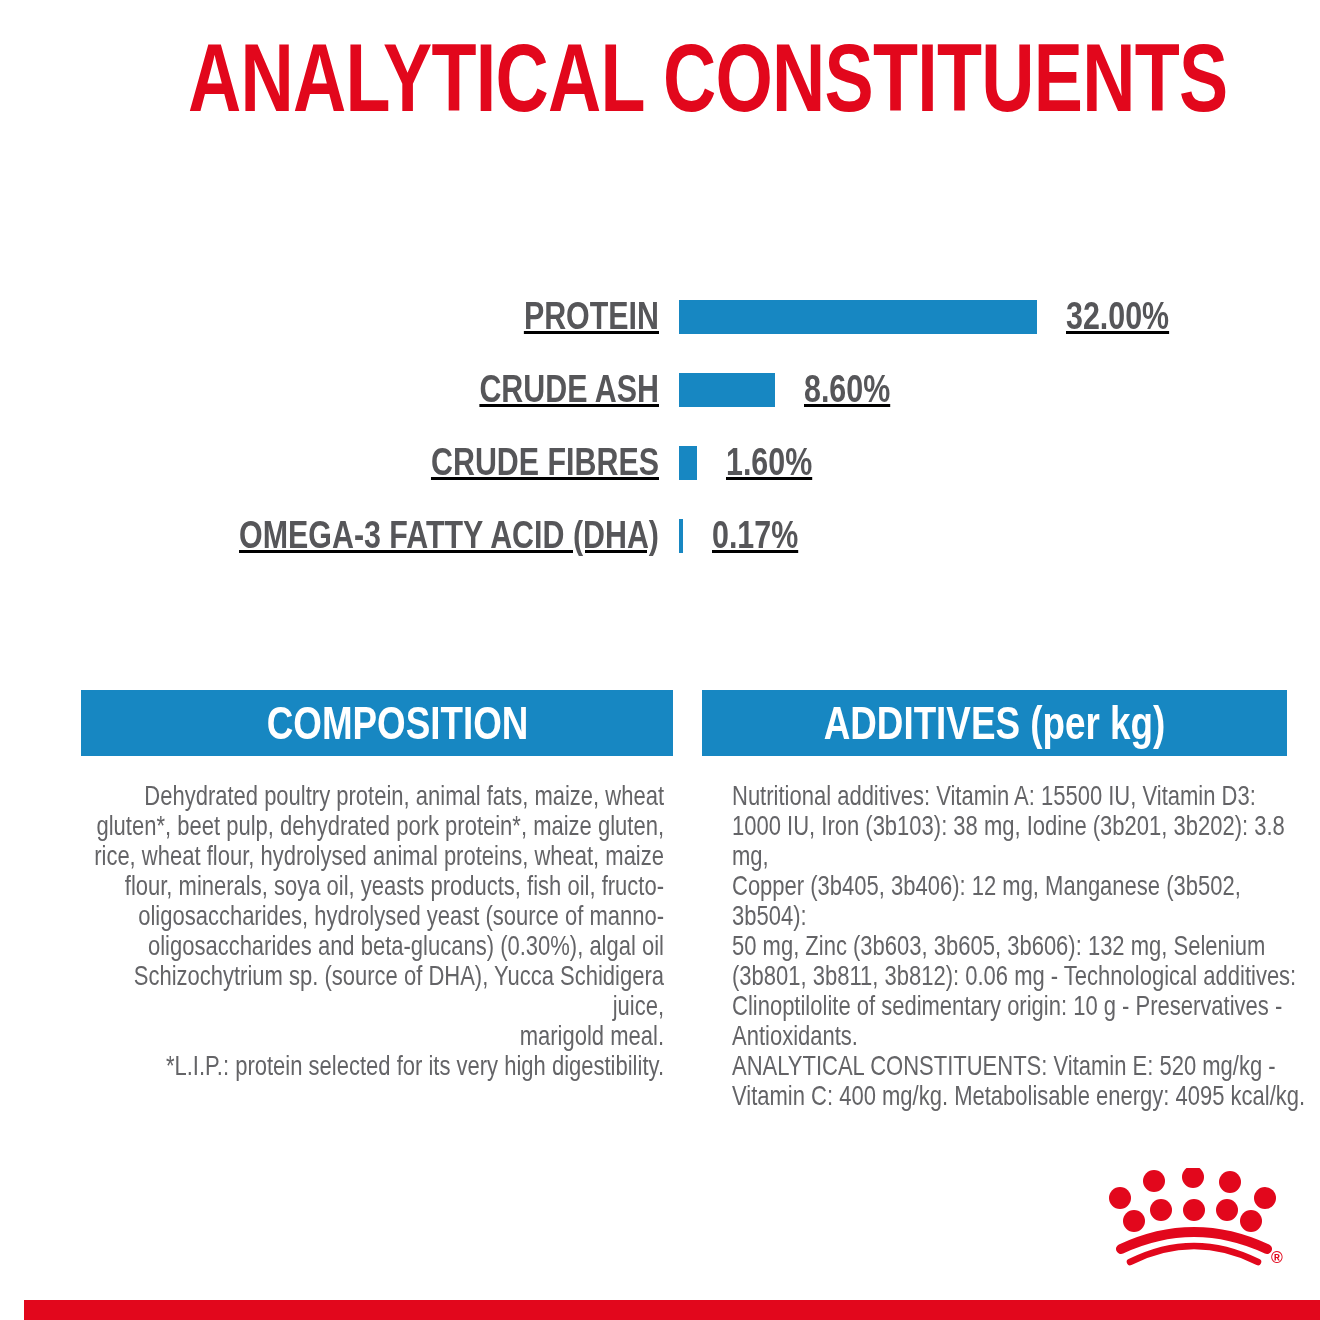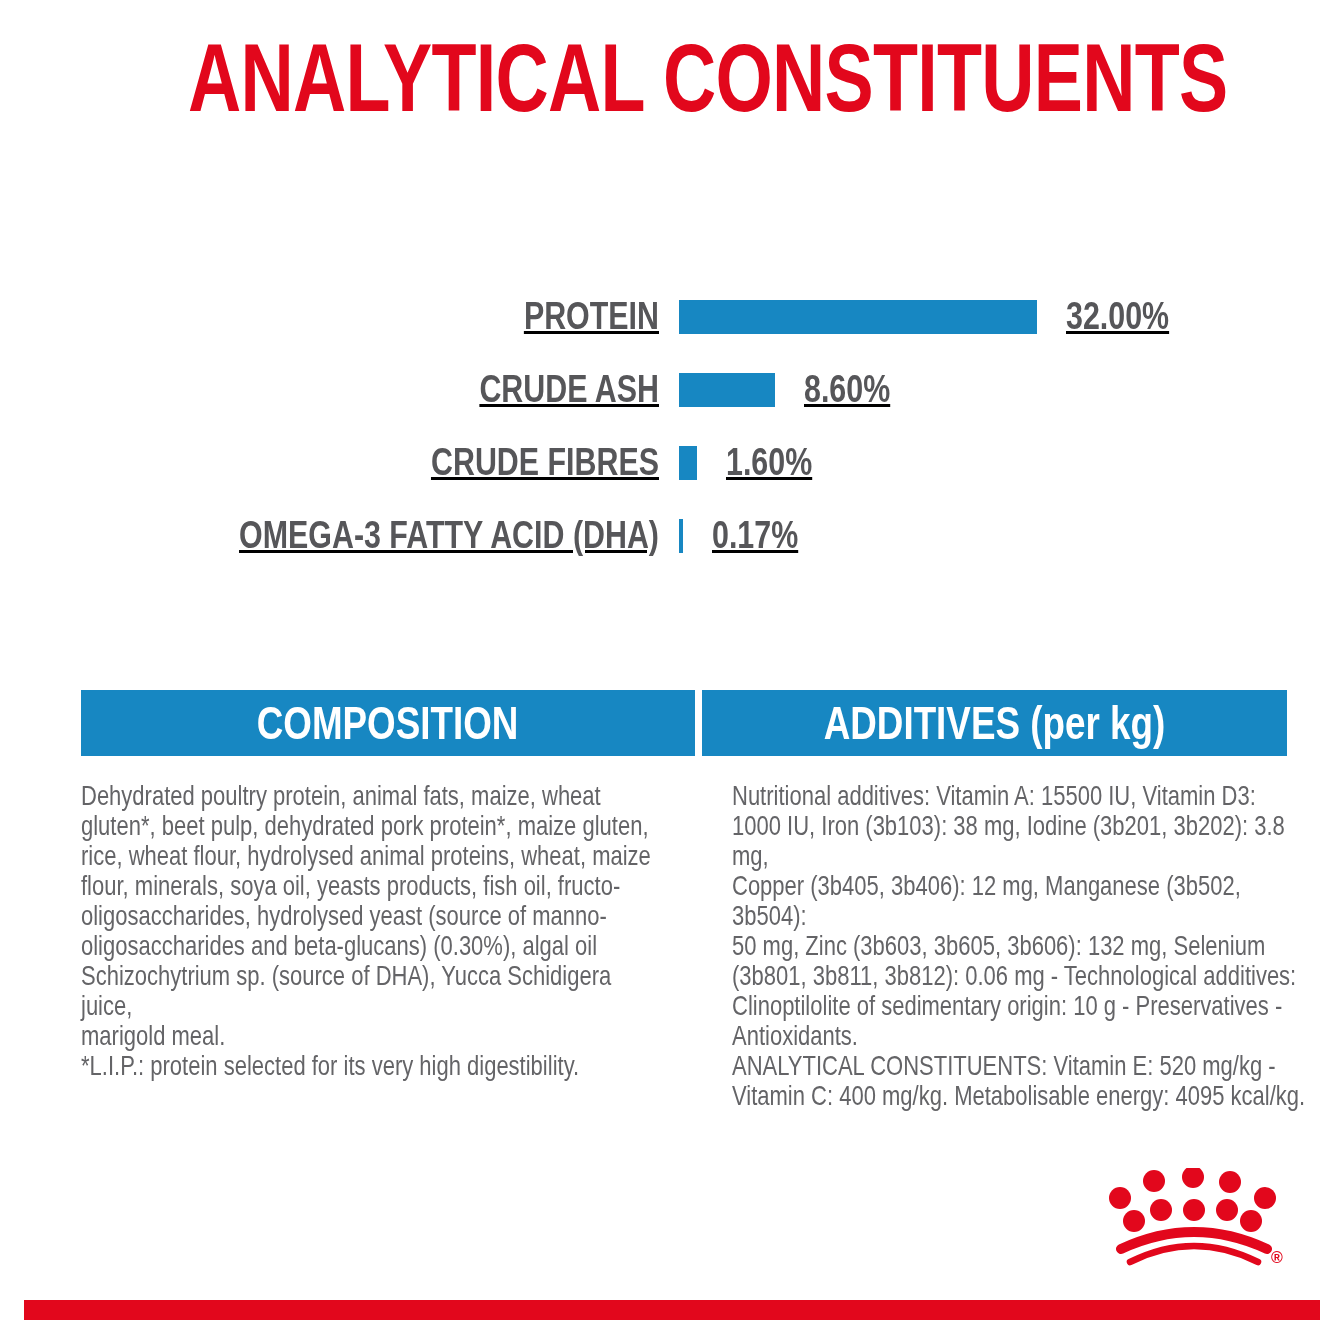--- a/index.html
+++ b/index.html
@@ -36,26 +36,26 @@
     margin-left:14px;font-size:38px;font-weight:bold;color:var(--gray1);
     transform:scaleX(0.8);transform-origin:0 50%;white-space:nowrap;
   }
 
   
   .sec-header{
     position:absolute;top:690px;height:66px;background:var(--blue);
     display:flex;align-items:center;justify-content:center;
   }
   .sec-header span{font-size:46px;font-weight:bold;color:#ffffff;transform:scaleX(0.8);white-space:nowrap;}
-  #comp-header{left:57px;width:614px;}
+  #comp-header{left:57px;width:550px;padding-left:42px;}
   #add-header{left:678px;width:585px;}
 
   
   .body-col{position:absolute;top:781px;}
-  #comp-col{left:57px;width:583px;}
+  #comp-col{left:57px;width:583px;text-align:right;}
   #add-col{left:708px;width:585px;}
   .scaled{width:125%;transform:scaleX(0.8);transform-origin:0 0;}
   .body-text{font-size:27.5px;line-height:30px;color:var(--gray2);white-space:pre-line;}
 
   
   .logo{position:absolute;left:1085px;top:1168px;width:185px;height:112px;color:var(--red);}
 
   
   .bottom-bar{position:absolute;left:0;top:1300px;width:1320px;height:20px;background:var(--red);}
 </style>

